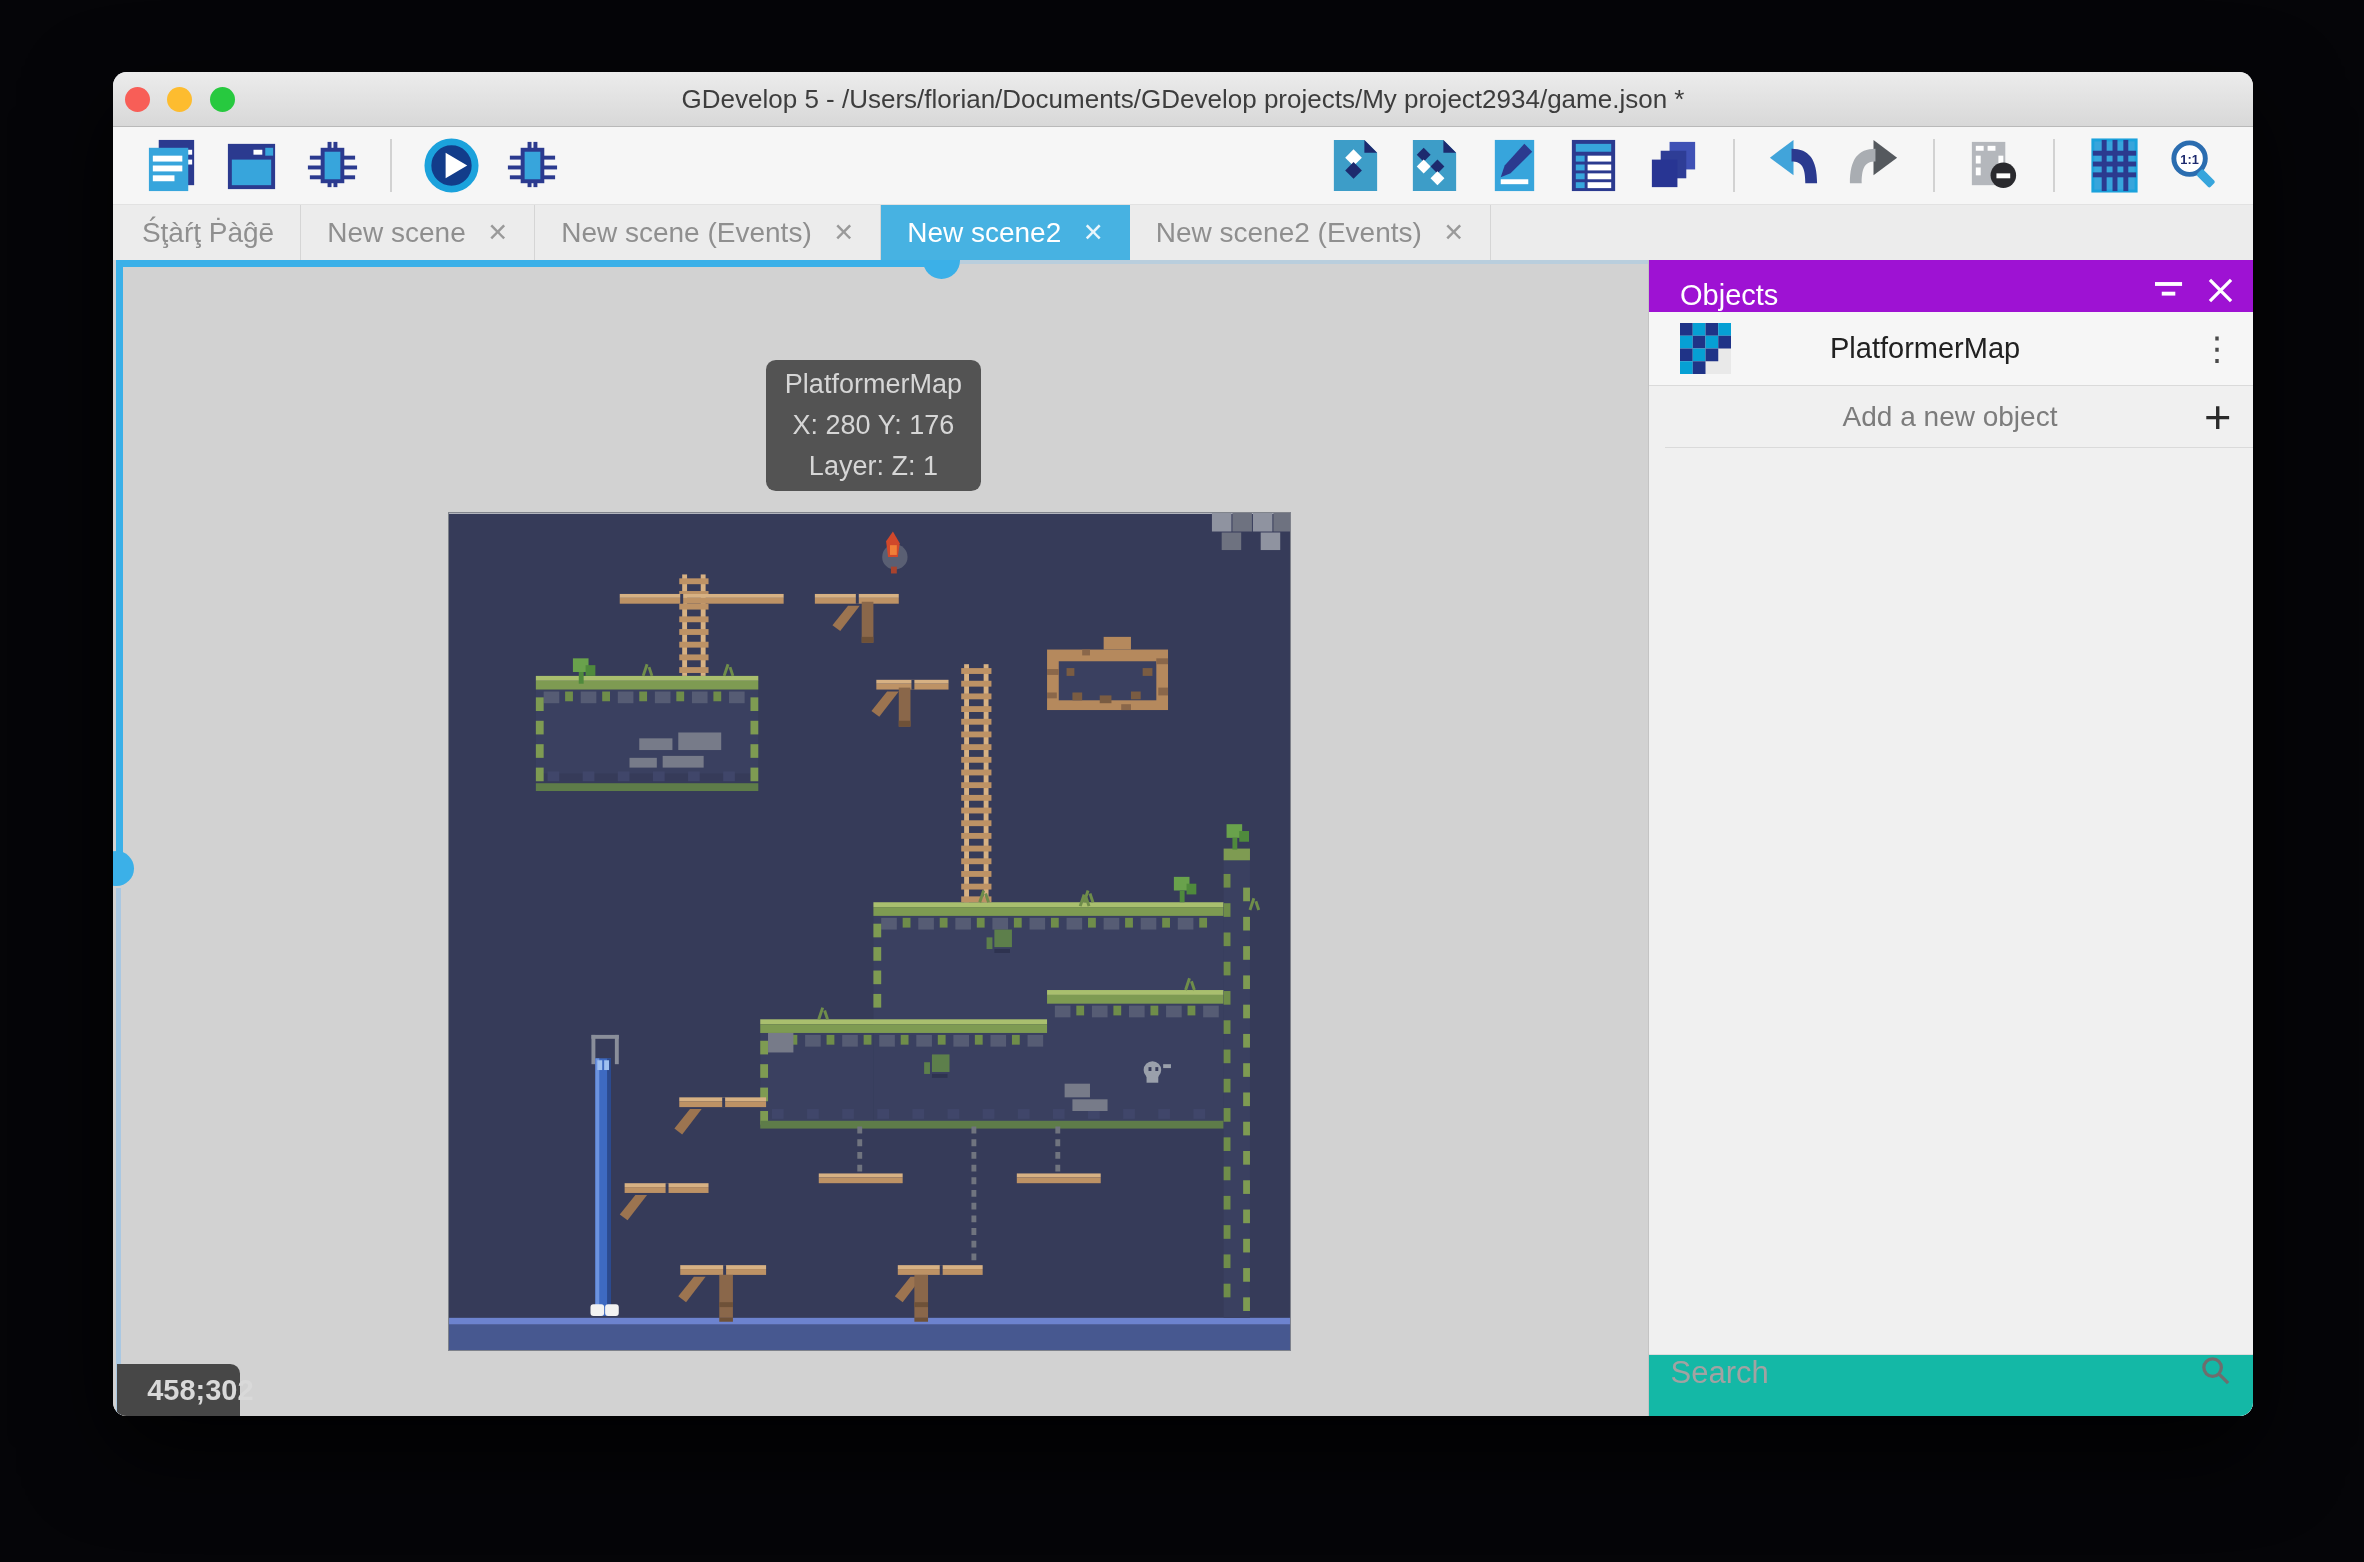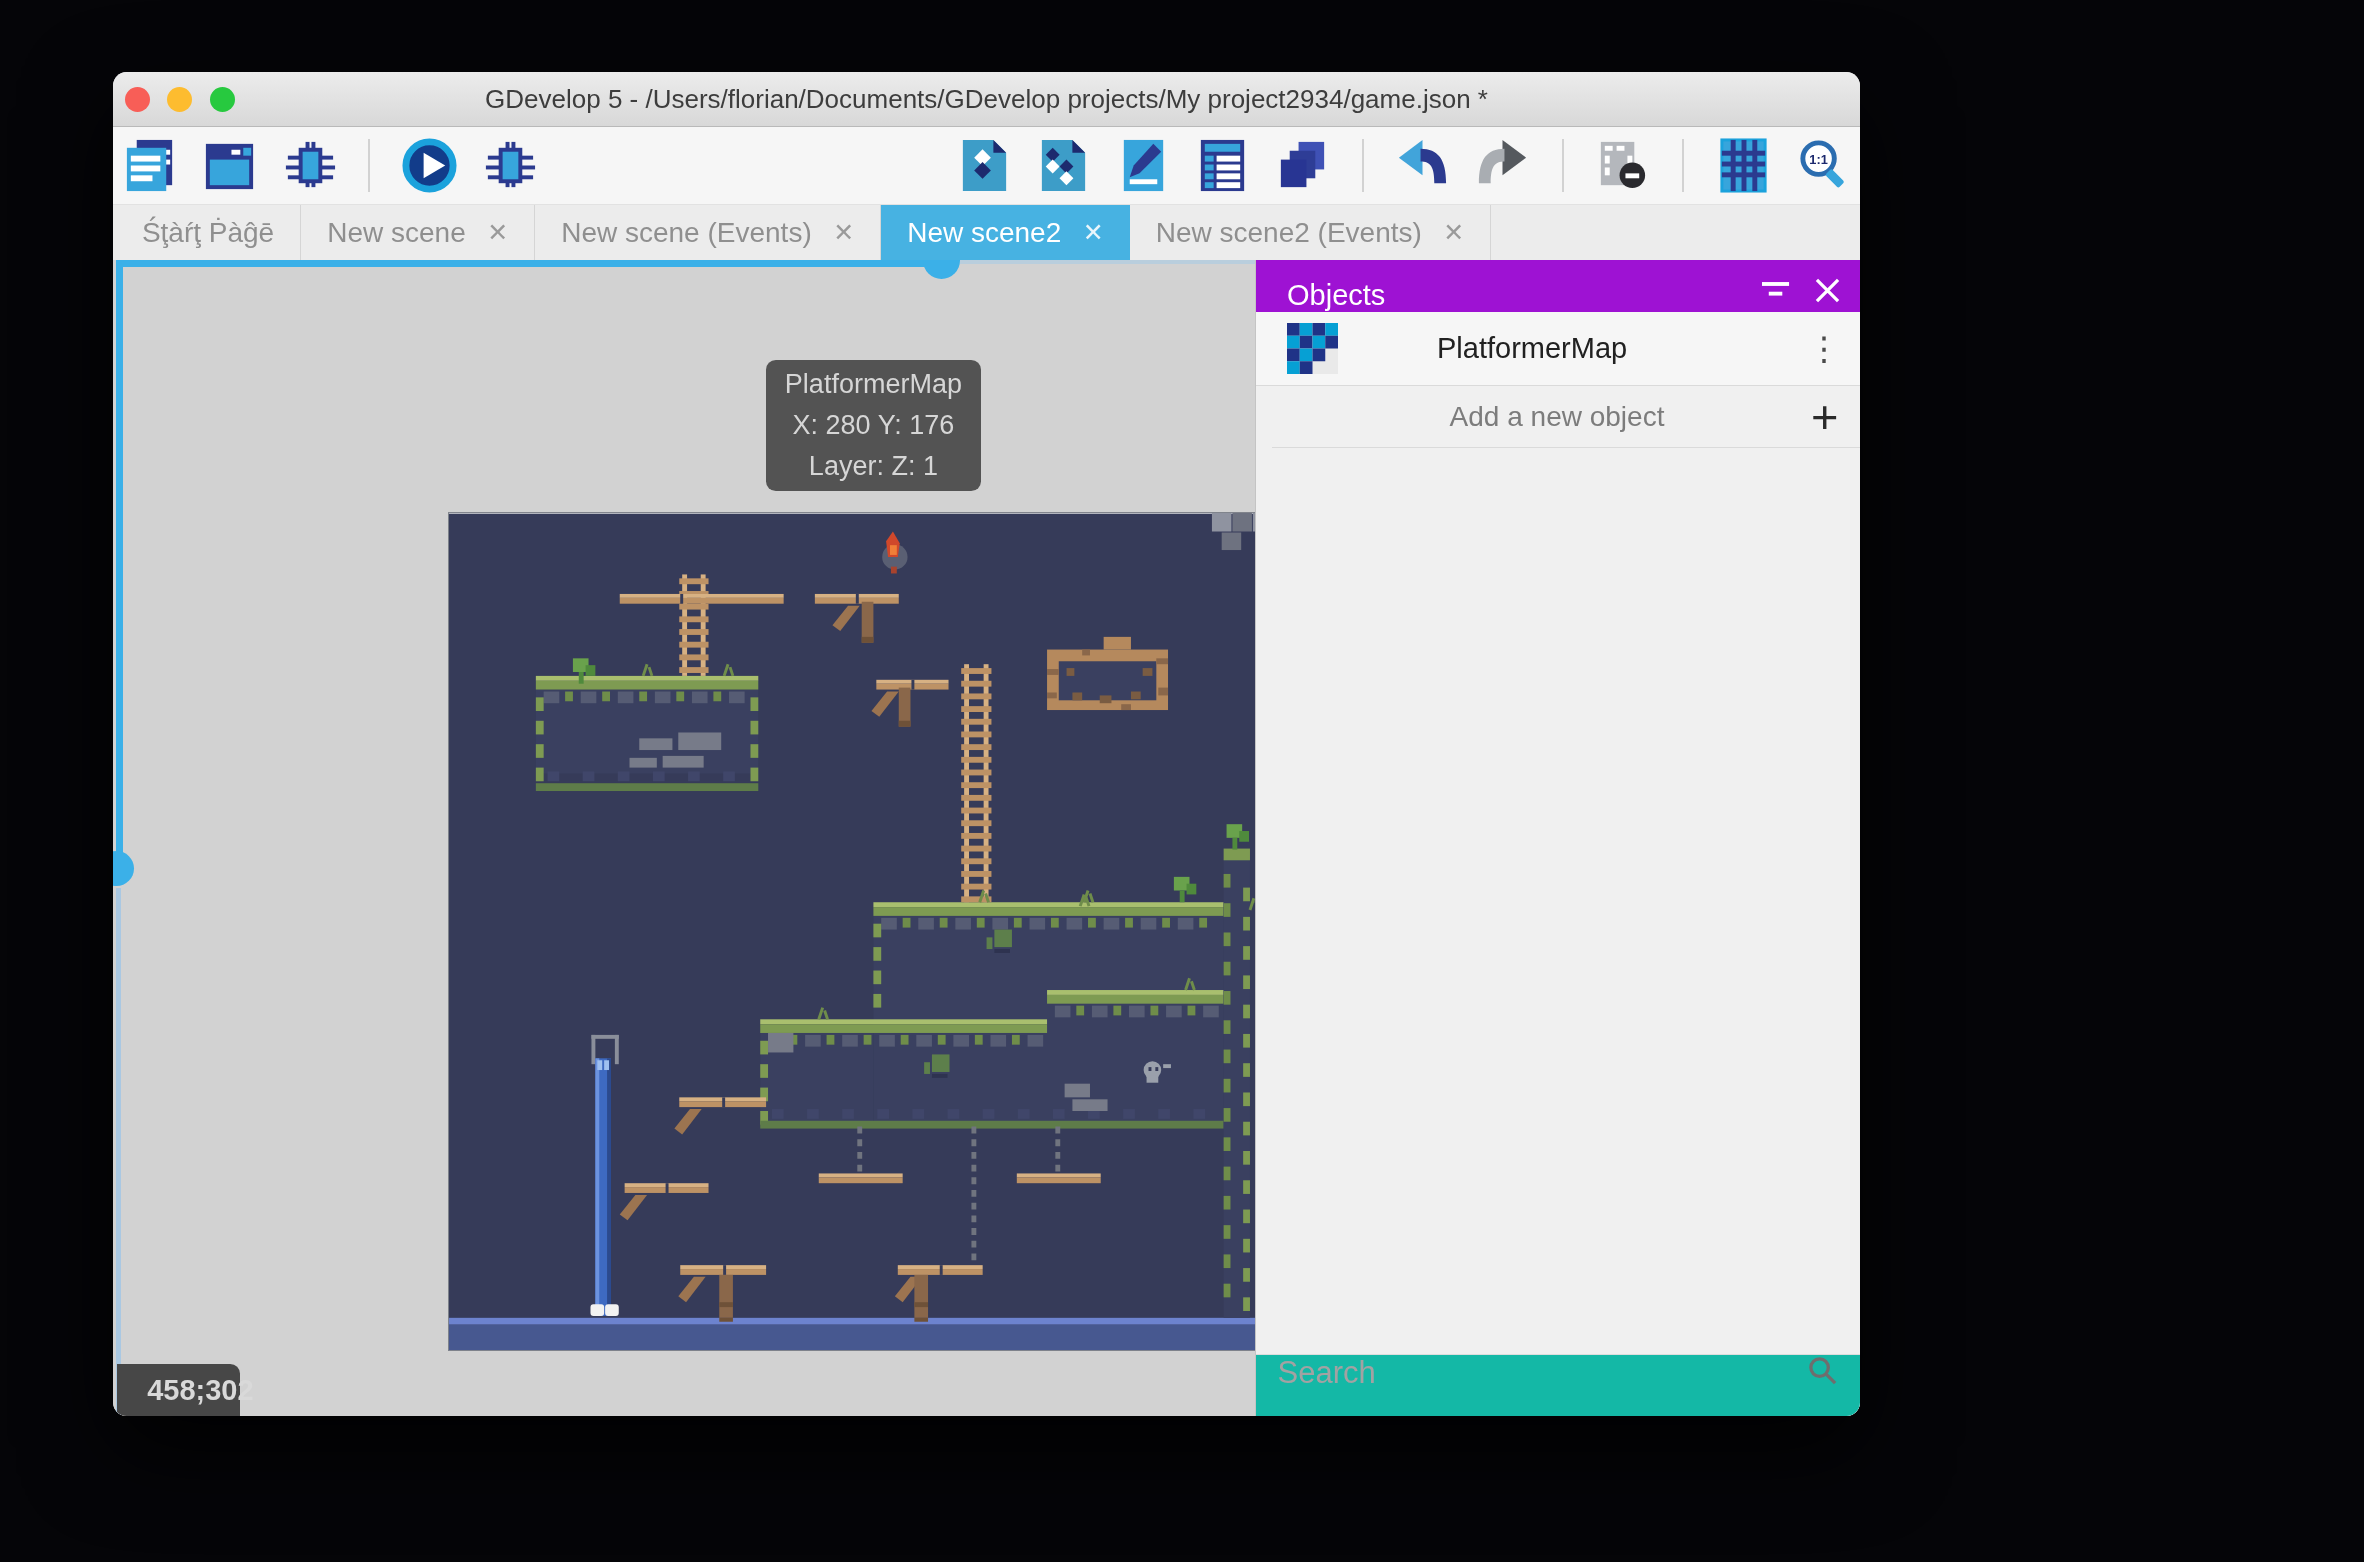--- a/index.html
+++ b/index.html
@@ -1,25 +1,25 @@
 <!DOCTYPE html>
 <html><head>
 <meta charset="utf-8">
 <style>
   * { margin:0; padding:0; box-sizing:border-box; }
   html,body { width:2364px; height:1562px; background:#050508; font-family:"Liberation Sans",sans-serif; overflow:hidden; }
-  .window { position:absolute; left:113px; top:72px; width:1747px; height:1344px; border-radius:13.7px; overflow:hidden; background:#d2d2d2; box-shadow:0 33px 88px rgba(0,0,0,.85); }
+  .window { position:absolute; left:113px; top:72px; width:2140px; height:1344px; border-radius:13.7px; overflow:hidden; background:#d2d2d2; box-shadow:0 33px 88px rgba(0,0,0,.85); }
   
   .titlebar { position:relative; height:55px; background:linear-gradient(#ececec,#d8d8d8); border-bottom:1px solid #b9b9b9; display:flex; align-items:center; justify-content:center; }
   .titlebar .title { font-size:26px; color:#3d3d3d; }
   .lights { position:absolute; left:11.7px; top:14.6px; display:flex; gap:17.6px; }
   .light { width:25px; height:25px; border-radius:50%; }
   .light.red{ background:#f85e57; } .light.yellow{ background:#fdbc2f; } .light.green{ background:#27c93f; }
   
-  .toolbar { height:78px; background:#f6f6f6; border-bottom:1px solid #e2e2e2; display:flex; align-items:center; padding:0 7px; }
+  .toolbar { height:78px; background:#f6f6f6; border-bottom:1px solid #e2e2e2; display:flex; align-items:center; padding:0 29px; }
   .tgroup { display:flex; align-items:center; gap:19.5px; }
   .tbtn { width:60px; height:60px; display:flex; align-items:center; justify-content:center; cursor:pointer; }
   .tbtn svg { width:59px; height:59px; }
   .tsep { width:2px; height:53px; background:#d2d2d2; margin:0 9.8px; }
   .tspacer { flex:1; }
   
   .tabbar { height:55px; background:#ececec; display:flex; align-items:stretch; padding-left:2.9px; position:relative; }
   .tab { display:flex; align-items:center; gap:21.5px; padding:0 26px; font-size:28px; color:#8f8f8f; border-right:1px solid #d5d5d5; cursor:pointer; white-space:nowrap; }
   .tab .close { font-size:25px; color:#9a9a9a; }
   .tab.active { background:#47b2e2; color:#fff; border-right:none; }

